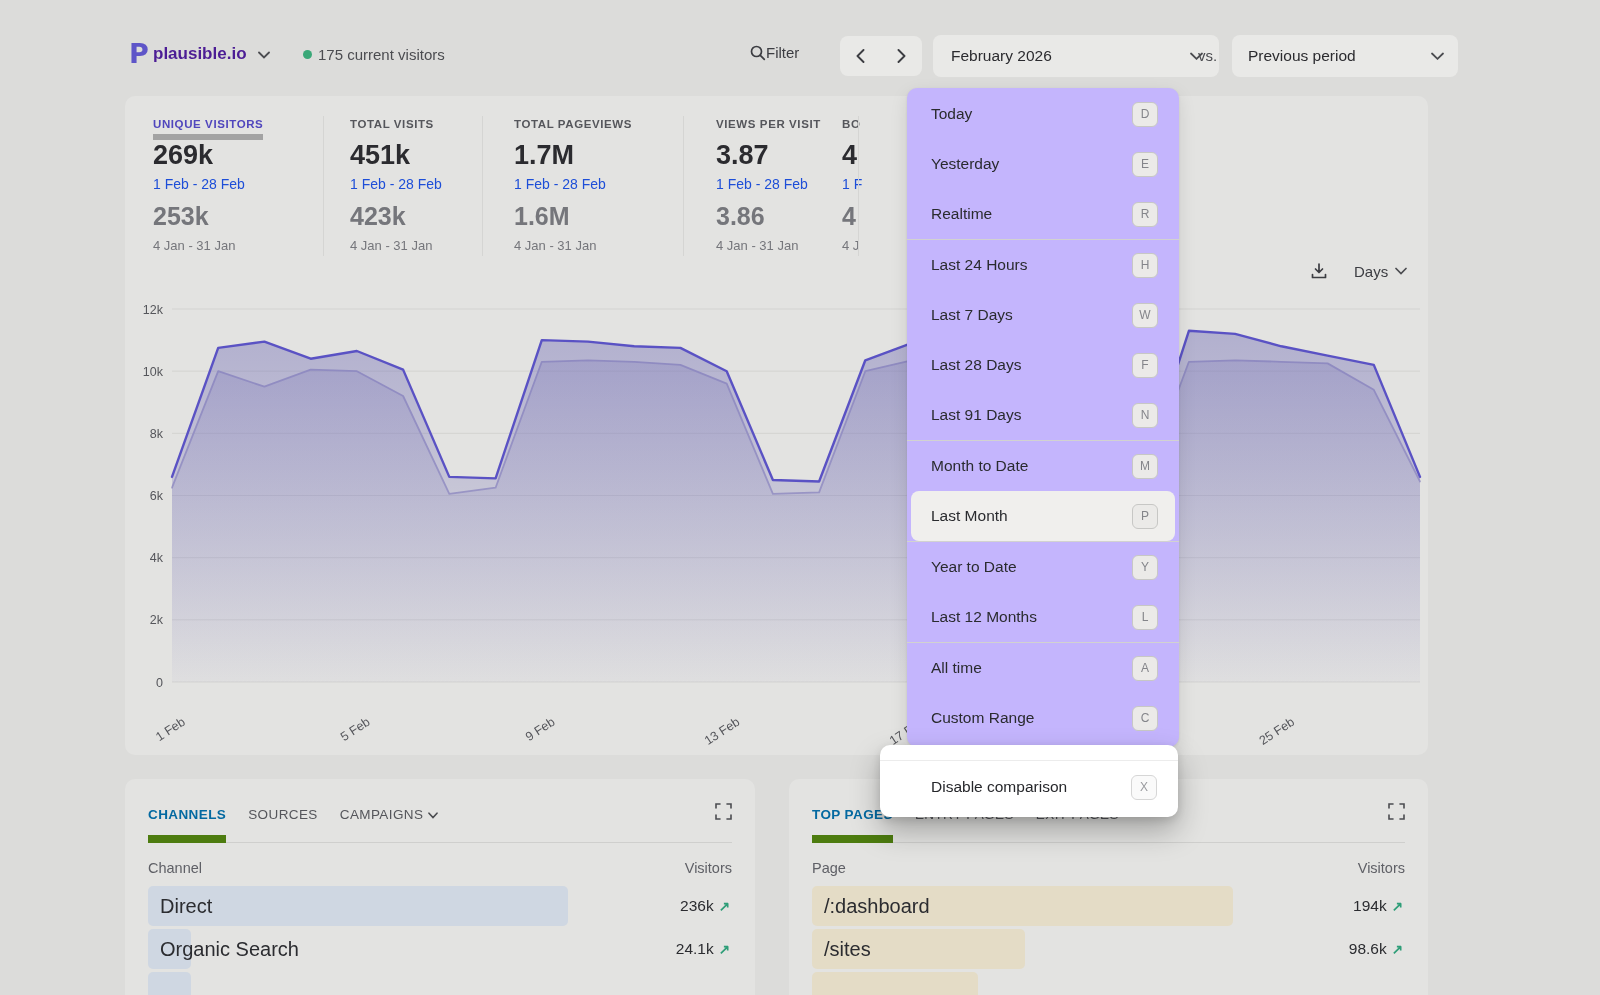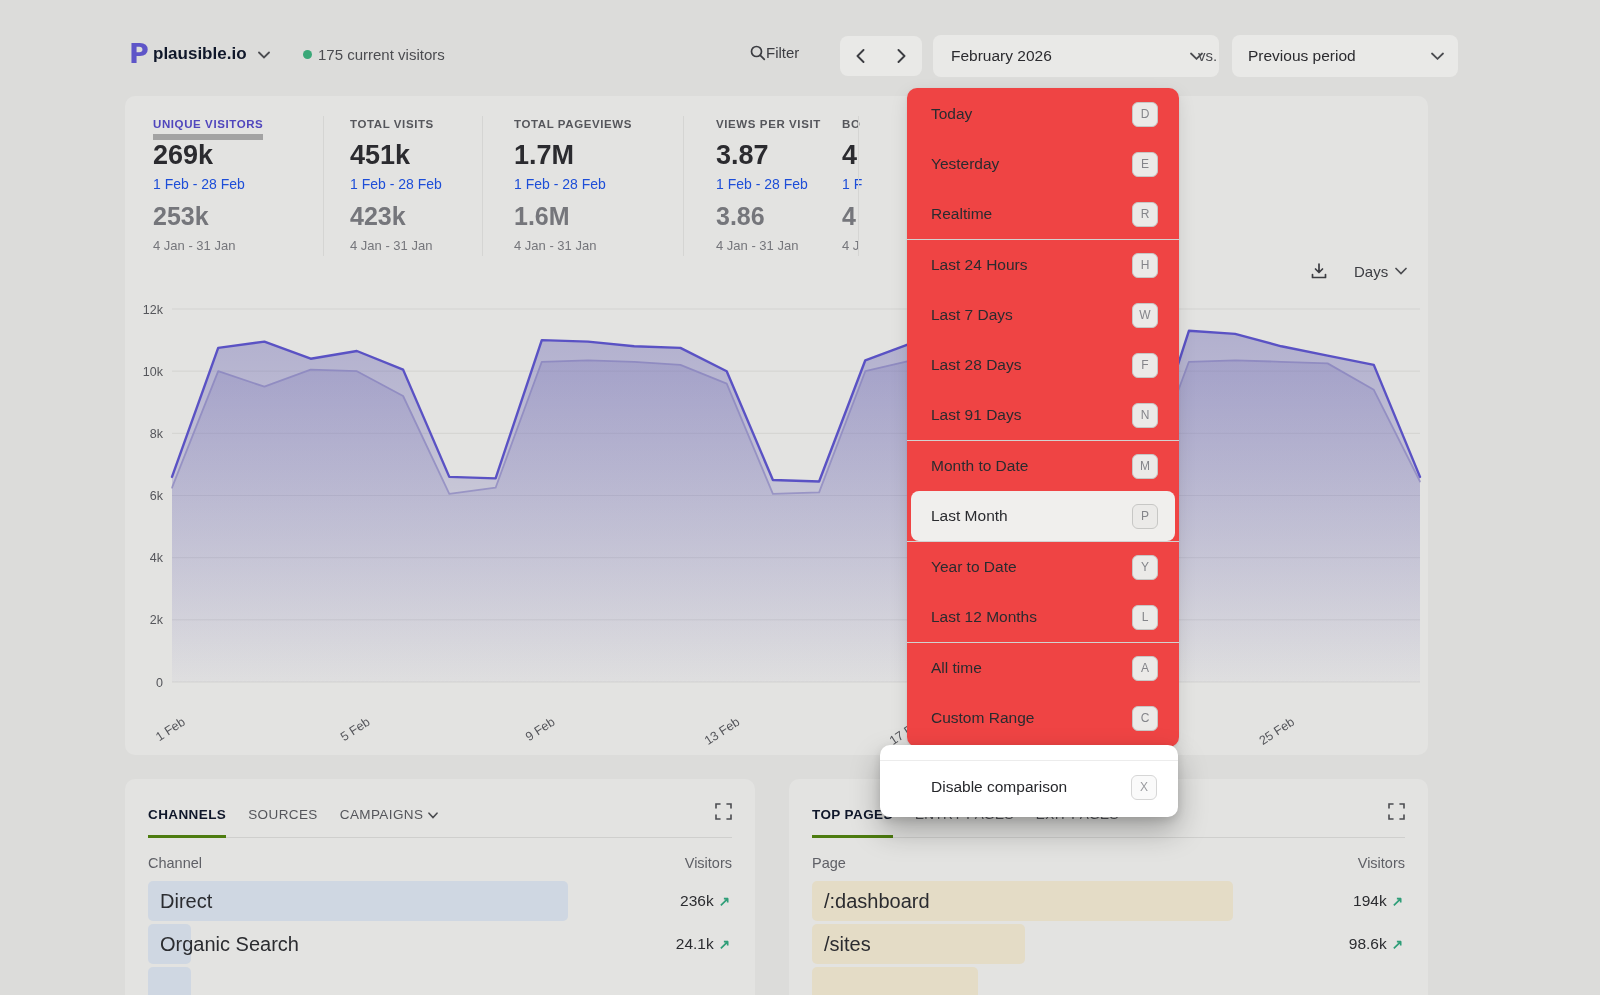--- a/index.html
+++ b/index.html
@@ -4,21 +4,21 @@
 <style>
   html,body{margin:0;padding:0}
   body{
     width:1600px;height:995px;position:relative;overflow:hidden;
     background:#dcdcda;font-family:"Liberation Sans",sans-serif;
     -webkit-font-smoothing:antialiased;
   }
   .abs{position:absolute}
   
   .logo-glyph{left:129px;top:38px;font-size:27px;font-weight:700;color:#5e55c8;font-family:"DejaVu Sans",sans-serif}
-  .site-name{left:153px;top:44px;font-size:17px;font-weight:700;color:#0f172a}
+  .site-name{left:153px;top:44px;font-size:17px;font-weight:700;color:#4c1d95}
   .hdr-chev{left:258px;top:51px}
   .live-dot{left:303px;top:50px;width:9px;height:9px;border-radius:50%;background:#3aa878}
   .live-text{left:318px;top:46px;font-size:15px;color:#4b4c50}
   .filter-btn{left:750px;top:44px;display:flex;align-items:center;gap:0;font-size:15px;font-weight:500;color:#3c3d42;cursor:pointer}
   .nav-arrows{left:840px;top:36px;width:82px;height:40px;background:#e9e9e7;border-radius:8px;display:flex}
   .nav-arrows .half{flex:1;display:flex;align-items:center;justify-content:center;cursor:pointer}
   .select-btn{height:42px;background:#e9e9e7;border-radius:8px;display:flex;align-items:center;cursor:pointer}
   .date-select{left:933px;top:35px;width:252px;padding:0 16px 0 18px;justify-content:space-between}
   .cmp-select{left:1232px;top:35px;width:196px;padding:0 14px 0 16px;justify-content:space-between}
   .select-btn .lbl{font-size:15.5px;font-weight:500;color:#2b2b2f}
@@ -30,21 +30,21 @@
   .stat-label.active{color:#5046bd;border-bottom:6px solid #a3a3a3;padding-bottom:4px}
   .stat-value{position:absolute;top:44px;font-size:27px;font-weight:700;color:#2b2b2f;white-space:nowrap}
   .stat-period{position:absolute;top:80px;font-size:14px;color:#1d4ed8;white-space:nowrap}
   .stat-prev{position:absolute;top:106px;font-size:25px;font-weight:700;color:#75767b;white-space:nowrap}
   .stat-prev-period{position:absolute;top:142px;font-size:13px;color:#75767b;white-space:nowrap}
   .stat-divider{position:absolute;top:20px;height:140px;width:1px;background:#d5d5d3}
   .clip-col{overflow:hidden;height:170px}
   .chart-interval{left:1185px;top:166px;display:flex;align-items:center;gap:26px}
   .days-toggle{display:flex;align-items:center;gap:7px;font-size:15px;color:#3c3d42;cursor:pointer}
   
-  .date-menu{left:907px;top:88px;width:272px;background:#ef4444;border-radius:10px;
+  .date-menu{left:907px;top:88px;width:272px;background:#c4b5fd;border-radius:10px;
     box-shadow:0 6px 18px rgba(0,0,0,.10), 0 1px 3px rgba(0,0,0,.08);padding:1px 0 4px;z-index:50}
   .menu-item{height:50px;display:flex;align-items:center;justify-content:space-between;
     padding:0 21px 0 24px;cursor:pointer}
   .menu-item .mi-label{font-size:15.5px;font-weight:500;color:#2a2b2f}
   .menu-item.hl{background:#f0efed;border-radius:8px;margin:0 4px;padding:0 17px 0 20px}
   .menu-divider{height:1px;background:#d2d2d0}
   .key-badge{min-width:26px;height:25px;box-sizing:border-box;border:1px solid #c7c7c5;border-radius:6px;
     background:#ebeae8;display:flex;align-items:center;justify-content:center;
     font-size:12px;color:#84858a}
   
@@ -54,21 +54,21 @@
   .cmp-panel .menu-item{position:absolute;left:27px;right:0;top:16px;height:52px;padding:0 21px 0 24px}
   .cmp-panel .mi-label{color:#26272b}
   .cmp-panel .key-badge{background:#fafafa;border-color:#d6d6d6;color:#9a9b9f}
   
   .panel-card{top:779px;height:400px;background:#e3e3e1;border-radius:10px}
   .panel-left{left:125px;width:630px}
   .panel-right{left:789px;width:639px}
   .tabs{margin:26px 23px 0;border-bottom:1px solid #cfcfcd;position:relative;white-space:nowrap}
   .tab{display:inline-block;margin-right:22px;padding-bottom:13px;font-size:13.5px;letter-spacing:.4px;
     font-weight:500;color:#55565b;cursor:pointer}
-  .tab.active{font-weight:700;color:#0f172a;border-bottom:3px solid #4d7c0f;margin-bottom:-1px}
+  .tab.active{font-weight:700;color:#0369a1;border-bottom:8px solid #4d7c0f;margin-bottom:-1px}
   .tab .tab-chev{display:inline-block;margin-left:5px}
   .expand-btn{position:absolute;right:0;top:-2px;cursor:pointer}
   .tbl-head{margin:17px 23px 0;display:flex;justify-content:space-between;font-size:14.5px;color:#5f6066}
   .tbl-rows{margin:10px 23px 0}
   .tbl-row{position:relative;height:40px;margin-bottom:3px}
   .row-bar{position:absolute;left:0;top:0;height:40px;border-radius:5px}
   .bar-blue{background:#cfd7e2}
   .bar-tan{background:#e4dcc6}
   .row-label{position:absolute;left:12px;top:0;height:40px;display:flex;align-items:center;
     font-size:20px;color:#2b2c30}

